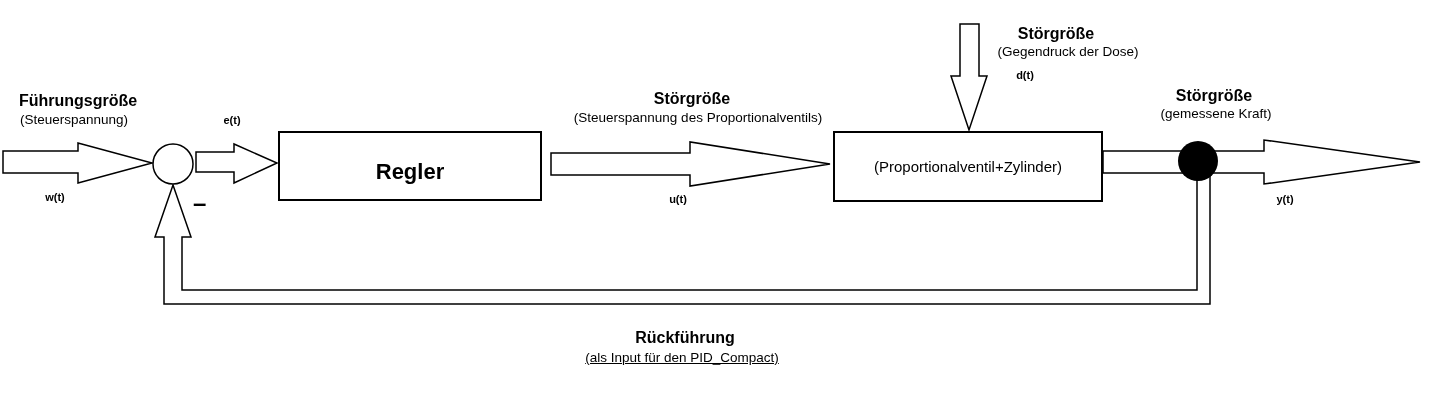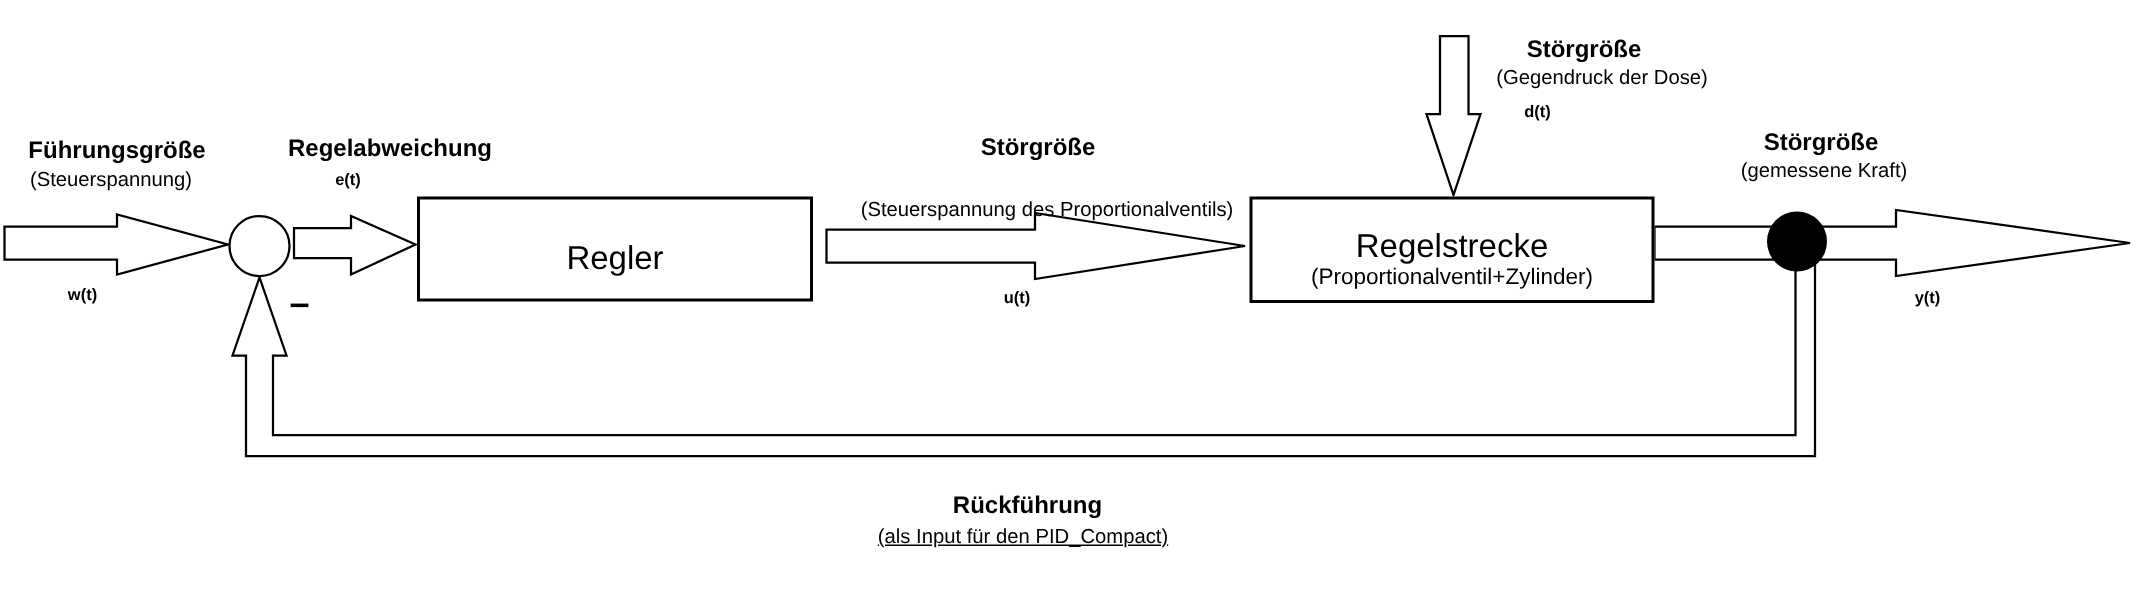--- a/index.html
+++ b/index.html
@@ -21,21 +21,21 @@
   .block-box {
     position: absolute;
     border: 2px solid #000;
     background: #fff;
     display: flex;
     flex-direction: column;
     align-items: center;
     justify-content: center;
     text-align: center;
   }
-  .block-title { font-size: 22px; font-weight: normal; line-height: 1.15; margin-top: 12px; }
+  .block-title { font-size: 22px; font-weight: bold; line-height: 1.15; margin-top: 12px; }
   .block-sub   { font-size: 15px; line-height: 1.2; }
 </style>
 </head>
 <body>
 
 <div class="stage">
 
   <svg width="1434" height="400" viewBox="0 0 1434 400">
 
     <path d="M1210,161 V304 H164 V237 H155 L173,185 L191,237 H182 V290 H1197 V161 Z" fill="#ffffff" stroke="#000" stroke-width="1.5" stroke-linejoin="miter"></path>
@@ -53,34 +53,32 @@
     <path d="M551,153 H690 V142 L830,164 L690,186 V175 H551 Z" fill="#ffffff" stroke="#000" stroke-width="1.5"></path>
 
     <path d="M960,24 L979,24 L979,76 L987,76 L969,130 L951,76 L960,76 Z" fill="#ffffff" stroke="#000" stroke-width="1.5"></path>
   </svg>
 
   <div class="block-box" style="left:278px; top:131px; width:260px; height:66px;">
     <span class="block-title">Regler</span>
   </div>
 
   <div class="block-box" style="left:833px; top:131px; width:266px; height:67px;">
-    <span class="block-title">Regelstrecke</span>
     <span class="block-sub">(Proportionalventil+Zylinder)</span>
   </div>
 
   <div class="lbl lbl-title" style="left:78px;  top:92px;">Führungsgröße</div>
   <div class="lbl lbl-sub" style="left:74px;  top:112px;">(Steuerspannung)</div>
   <div class="lbl lbl-sig" style="left:55px;  top:191px;">w(t)</div>
 
-  <div class="lbl lbl-title" style="left:260px; top:91px;">Regelabweichung</div>
   <div class="lbl lbl-sig" style="left:232px; top:114px;">e(t)</div>
   <div class="minus" style="left:193px; top:191px;">–</div>
 
   <div class="lbl lbl-title" style="left:692px; top:90px;">Störgröße</div>
-  <div class="lbl lbl-sub" style="left:698px; top:110px;margin-top:22px;">(Steuerspannung des Proportionalventils)</div>
+  <div class="lbl lbl-sub" style="left:698px; top:110px;">(Steuerspannung des Proportionalventils)</div>
   <div class="lbl lbl-sig" style="left:678px; top:193px;">u(t)</div>
 
   <div class="lbl lbl-title" style="left:1056px; top:25px;">Störgröße</div>
   <div class="lbl lbl-sub" style="left:1068px; top:44px;">(Gegendruck der Dose)</div>
   <div class="lbl lbl-sig" style="left:1025px; top:69px;">d(t)</div>
 
   <div class="lbl lbl-title" style="left:1214px; top:87px;">Störgröße</div>
   <div class="lbl lbl-sub" style="left:1216px; top:106px;">(gemessene Kraft)</div>
   <div class="lbl lbl-sig" style="left:1285px; top:193px;">y(t)</div>
 

